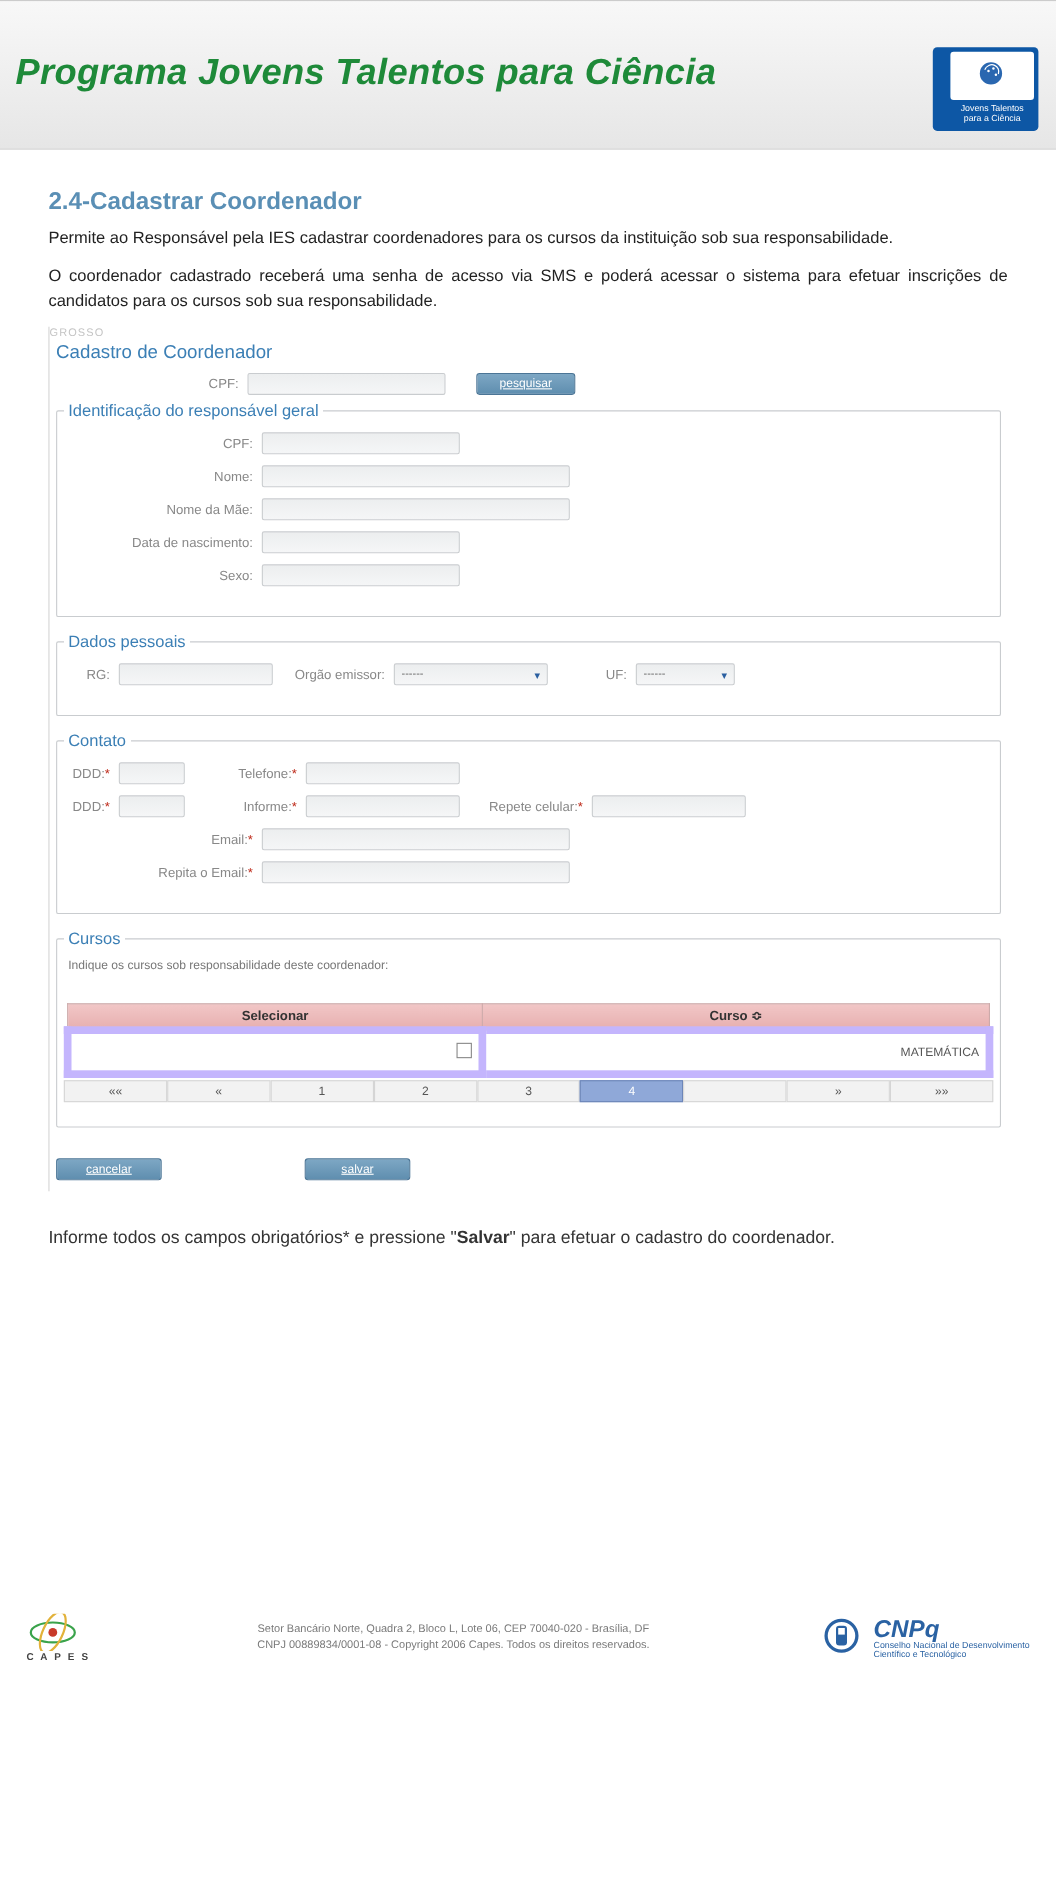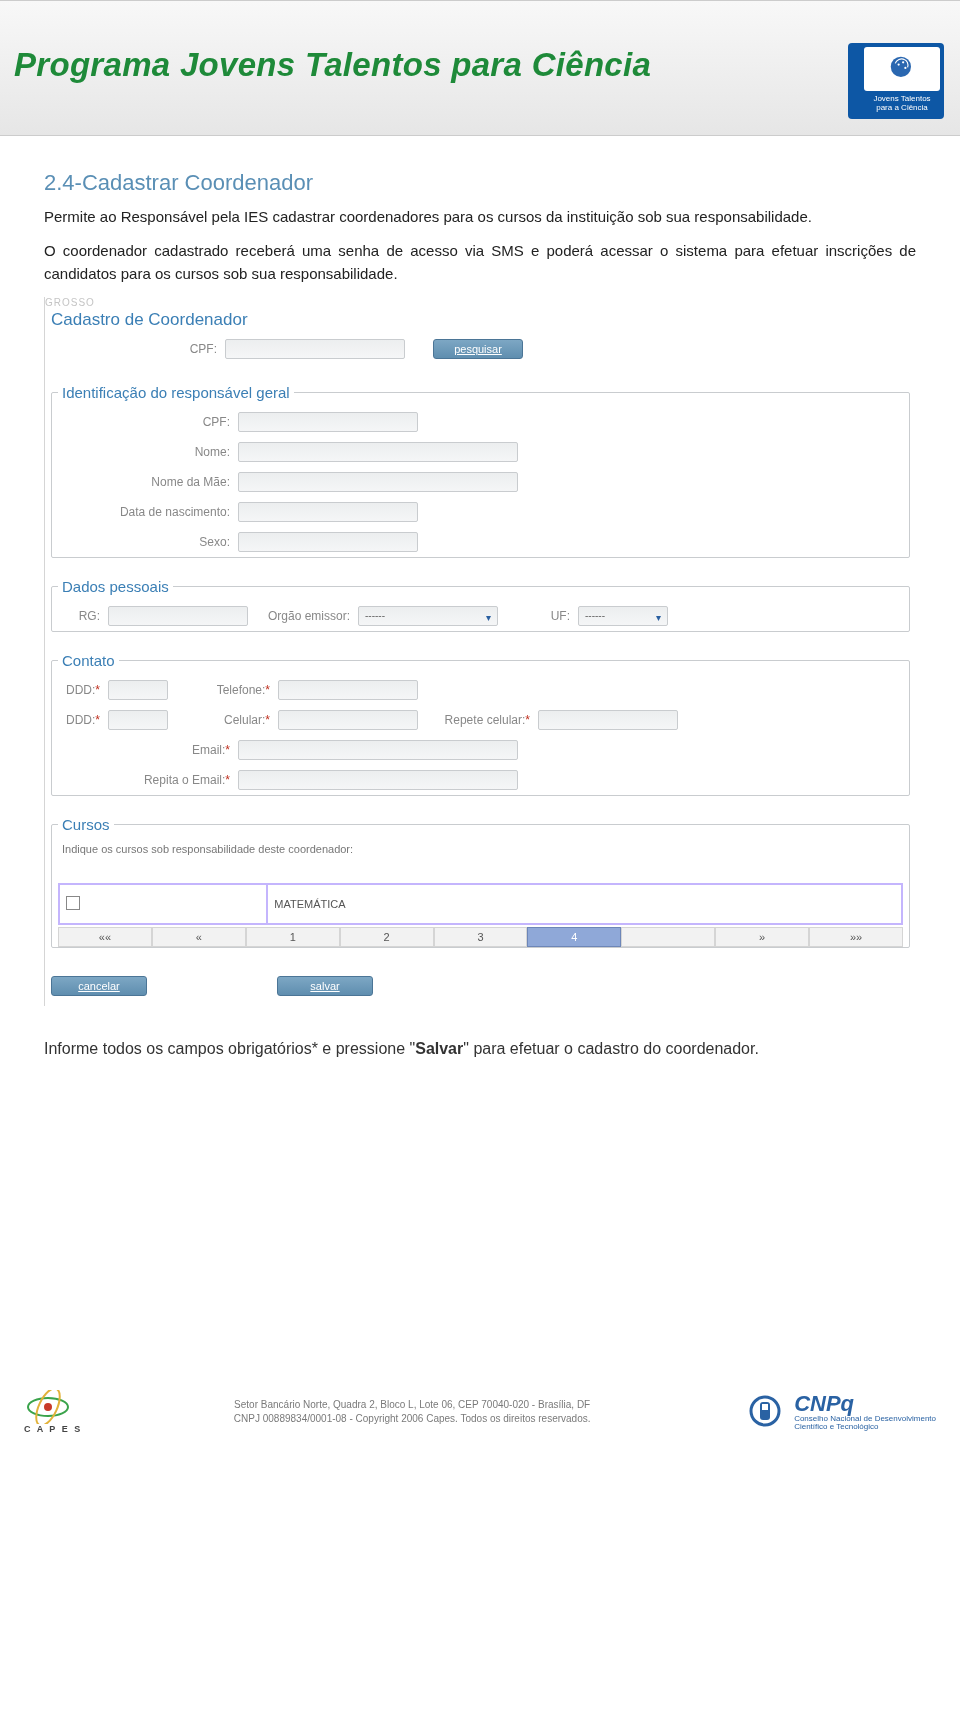--- a/index.html
+++ b/index.html
@@ -48,21 +48,21 @@
     justify-content:center;
   }
   .brain svg { width:36px; height:36px; }
   .brain-badge .sub { line-height:1.1; }
 
   
   .content { padding: 34px 44px 20px 44px; }
   .section-title {
     color:#5a8fb5;
     font-size:22px;
-    font-weight:normal;
+    font-weight:bold;
     margin-bottom:10px;
   }
   .body-text {
     font-size:15px;
     line-height:1.5;
     color:#222;
     margin-bottom:12px;
     text-align:justify;
   }
 
@@ -95,22 +95,22 @@
     cursor:pointer;
     text-decoration:underline;
   }
   .btn-small.w90{width:90px;}
   .btn-small.w120{width:96px;}
   .req { color:#c03020; }
 
   fieldset.fs {
     border:1px solid #c9cccf;
     border-radius:2px;
-    margin:20px 6px 14px 6px;
-    padding:6px 6px 0 6px;
+    margin:1px 6px 14px 6px;
+    padding:6px 6px 22px 6px;
   }
   fieldset.fs legend {
     color:#3b7fb5;
     font-size:15px;
     padding:0 4px;
   }
   .dd-arrow {
     position:relative;
   }
   .dd-arrow::after{
@@ -124,23 +124,23 @@
   
   .cursos-hint { font-size:11px; color:#777; margin:4px 0 28px 4px; }
   .tbl { width:100%; border-collapse:collapse; }
   .tbl th {
     background:linear-gradient(#f1c6c6,#e8b1b1);
     border:1px solid #caa;
     font-size:12px; font-weight:bold; color:#333;
     height:24px;
   }
   .tbl td {
-    border:2px solid #c4b5fd;
+    border:7px solid #c4b5fd;
     font-size:11px; color:#555;
-    height:40px; padding:0 6px;
+    height:40px; padding:0 6px;text-align:right;
   }
   .chk {
     width:14px; height:14px; border:1px solid #888; display:inline-block; background:#fff;
   }
   .pager { display:flex; gap:0; margin-top:2px; }
   .pager div {
     flex:1; text-align:center; font-size:11px; color:#555;
     border:1px solid #d5d5d5; background:#f2f2f2; height:20px; line-height:18px;
   }
   .pager div.active { background:#8fa8d8; color:#fff; border-color:#6d86b8; }
@@ -250,40 +250,44 @@
       <legend>Contato</legend>
       <div class="f-row">
         <div class="f-label" style="width:50px"><span>DDD:</span><span class="req">*</span></div>
         <div class="f-input w60"></div>
         <div class="f-label" style="width:110px"><span>Telefone:</span><span class="req">*</span></div>
         <div class="f-input w140"></div>
       </div>
       <div class="f-row">
         <div class="f-label" style="width:50px"><span>DDD:</span><span class="req">*</span></div>
         <div class="f-input w60"></div>
-        <div class="f-label" style="width:110px"><span>Celular:</span><span class="req">*</span></div>
+        <div class="f-label" style="width:110px"><span>Informe:</span><span class="req">*</span></div>
         <div class="f-input w140"></div>
         <div class="f-label" style="width:120px"><span>Repete celular:</span><span class="req">*</span></div>
         <div class="f-input w140"></div>
       </div>
       <div class="f-row">
         <div class="f-label"><span>Email:</span><span class="req">*</span></div>
         <div class="f-input w280"></div>
       </div>
       <div class="f-row">
         <div class="f-label"><span>Repita o Email:</span><span class="req">*</span></div>
         <div class="f-input w280"></div>
       </div>
     </fieldset>
 
     <fieldset class="fs">
       <legend>Cursos</legend>
       <div class="cursos-hint">Indique os cursos sob responsabilidade deste coordenador:</div>
       <table class="tbl">
         <tbody>
+            <tr>
+          <th style="width:45%">Selecionar</th>
+          <th>Curso ≎</th>
+        </tr>
         <tr>
           <td><span class="chk"></span></td>
           <td>MATEMÁTICA</td>
         </tr>
       </tbody>
         </table>
       <div class="pager" id="pager">
           <div>««</div>
           <div>«</div>
           <div>1</div>

